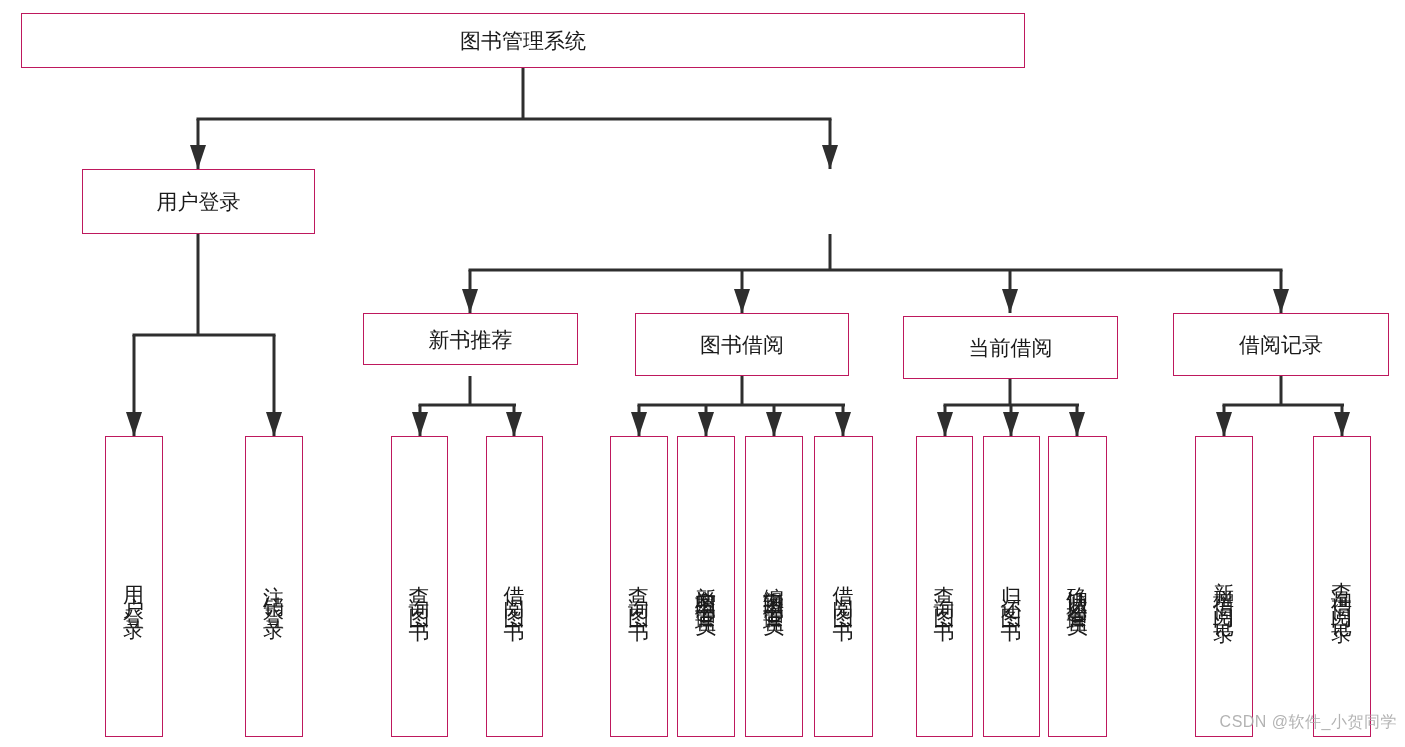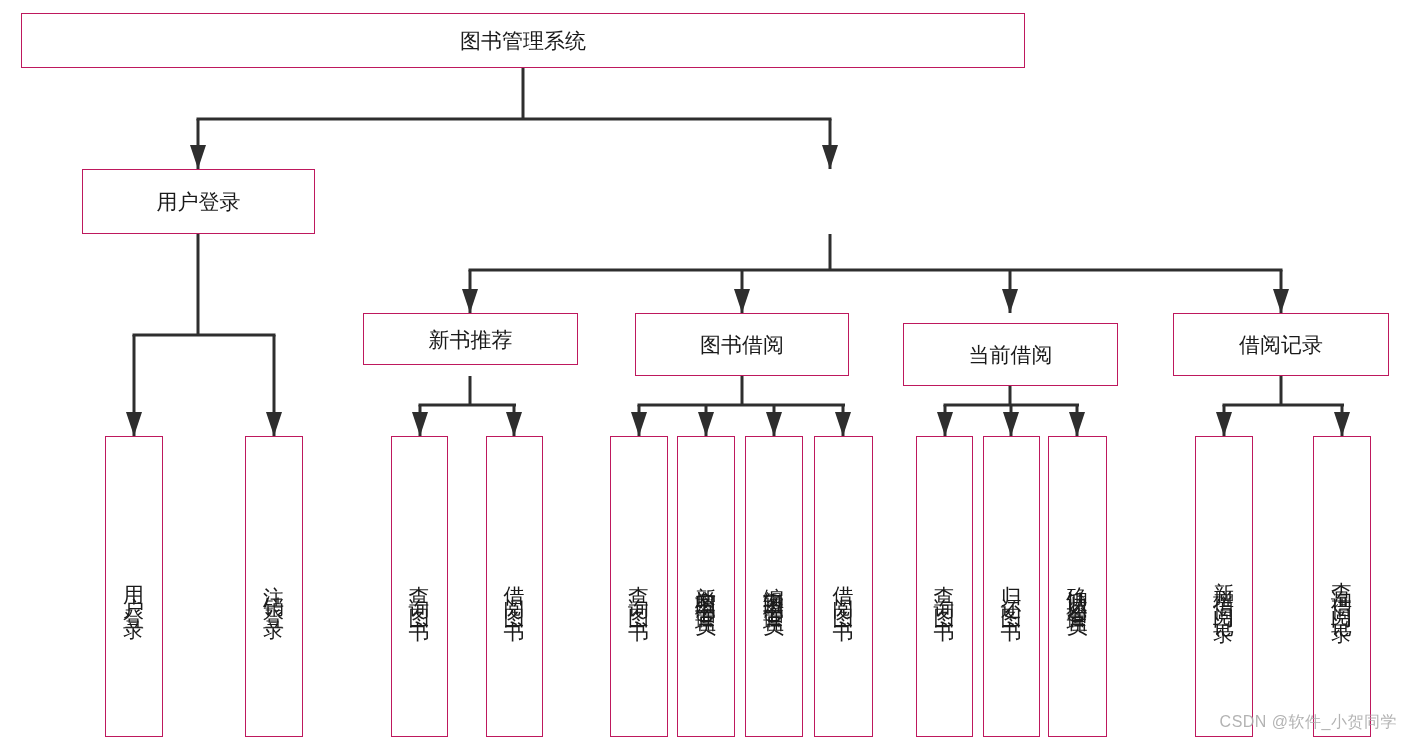--- a/index.html
+++ b/index.html
@@ -86,21 +86,21 @@
   <div class="box" style="left:82px;top:169px;width:233px;height:65px">
     <span class="lbl">用户登录</span>
   </div>
 
   <div class="box" style="left:363px;top:313px;width:215px;height:52px">
     <span class="lbl">新书推荐</span>
   </div>
   <div class="box" style="left:635px;top:313px;width:214px;height:63px">
     <span class="lbl">图书借阅</span>
   </div>
-  <div class="box" style="left:903px;top:323px;width:215px;height:63px">
+  <div class="box" style="left:903px;top:316px;width:215px;height:63px">
     <span class="lbl">当前借阅</span>
   </div>
   <div class="box" style="left:1173px;top:313px;width:216px;height:63px">
     <span class="lbl">借阅记录</span>
   </div>
 
   <div class="box v" style="left:105px;top:436px;width:58px;height:301px">
     <span class="lbl short">用户登录</span>
   </div>
   <div class="box v" style="left:245px;top:436px;width:58px;height:301px">

